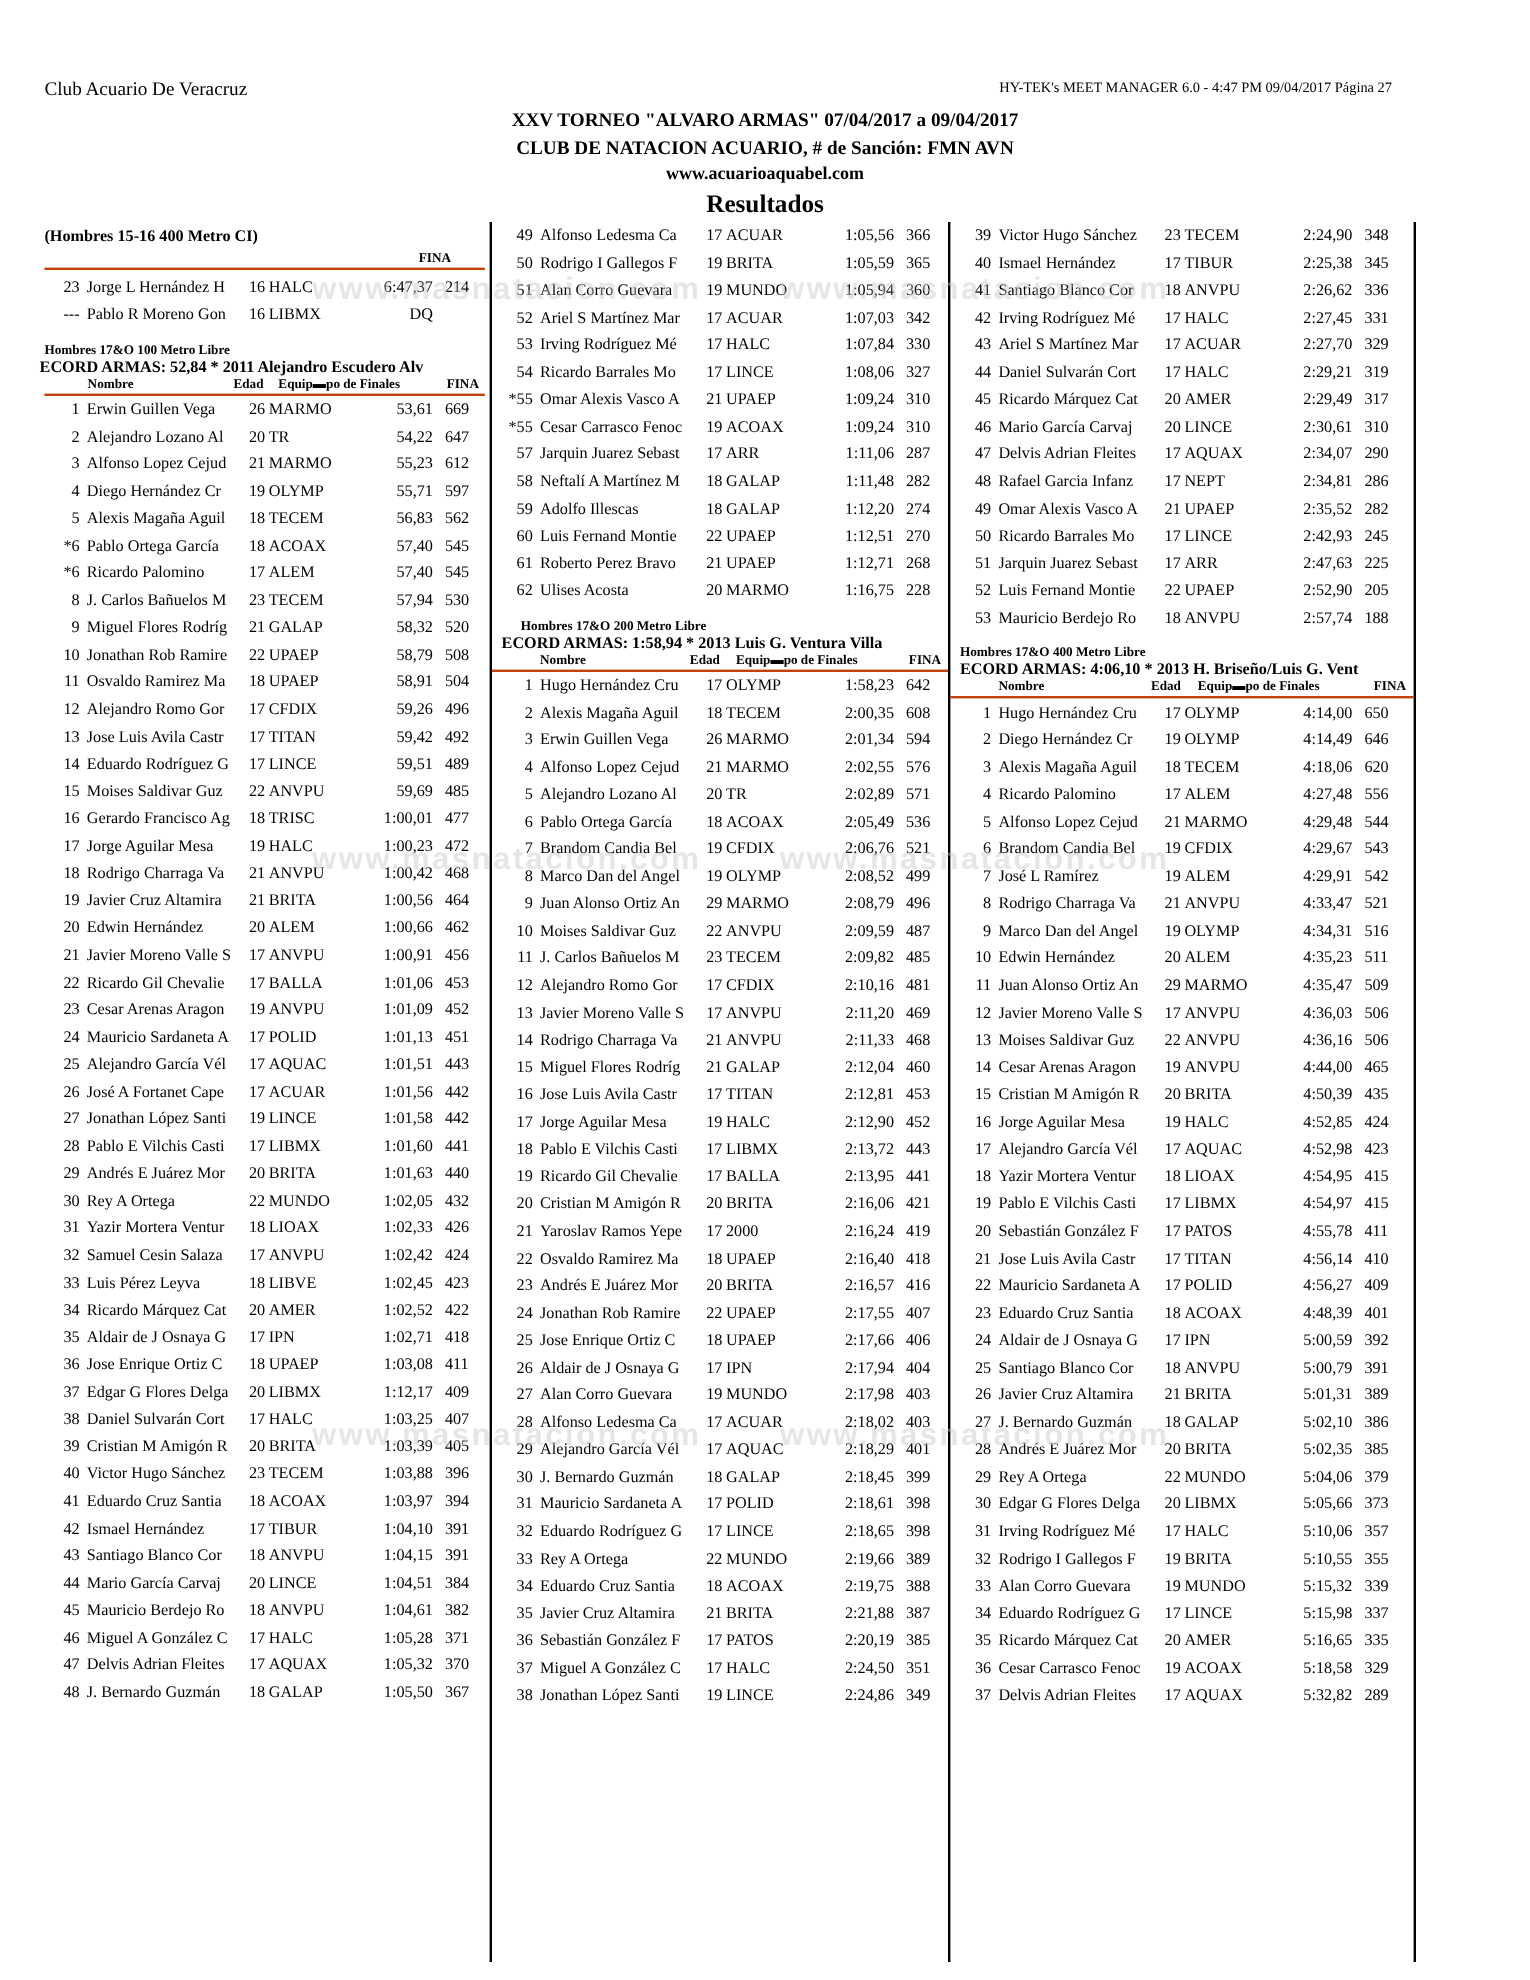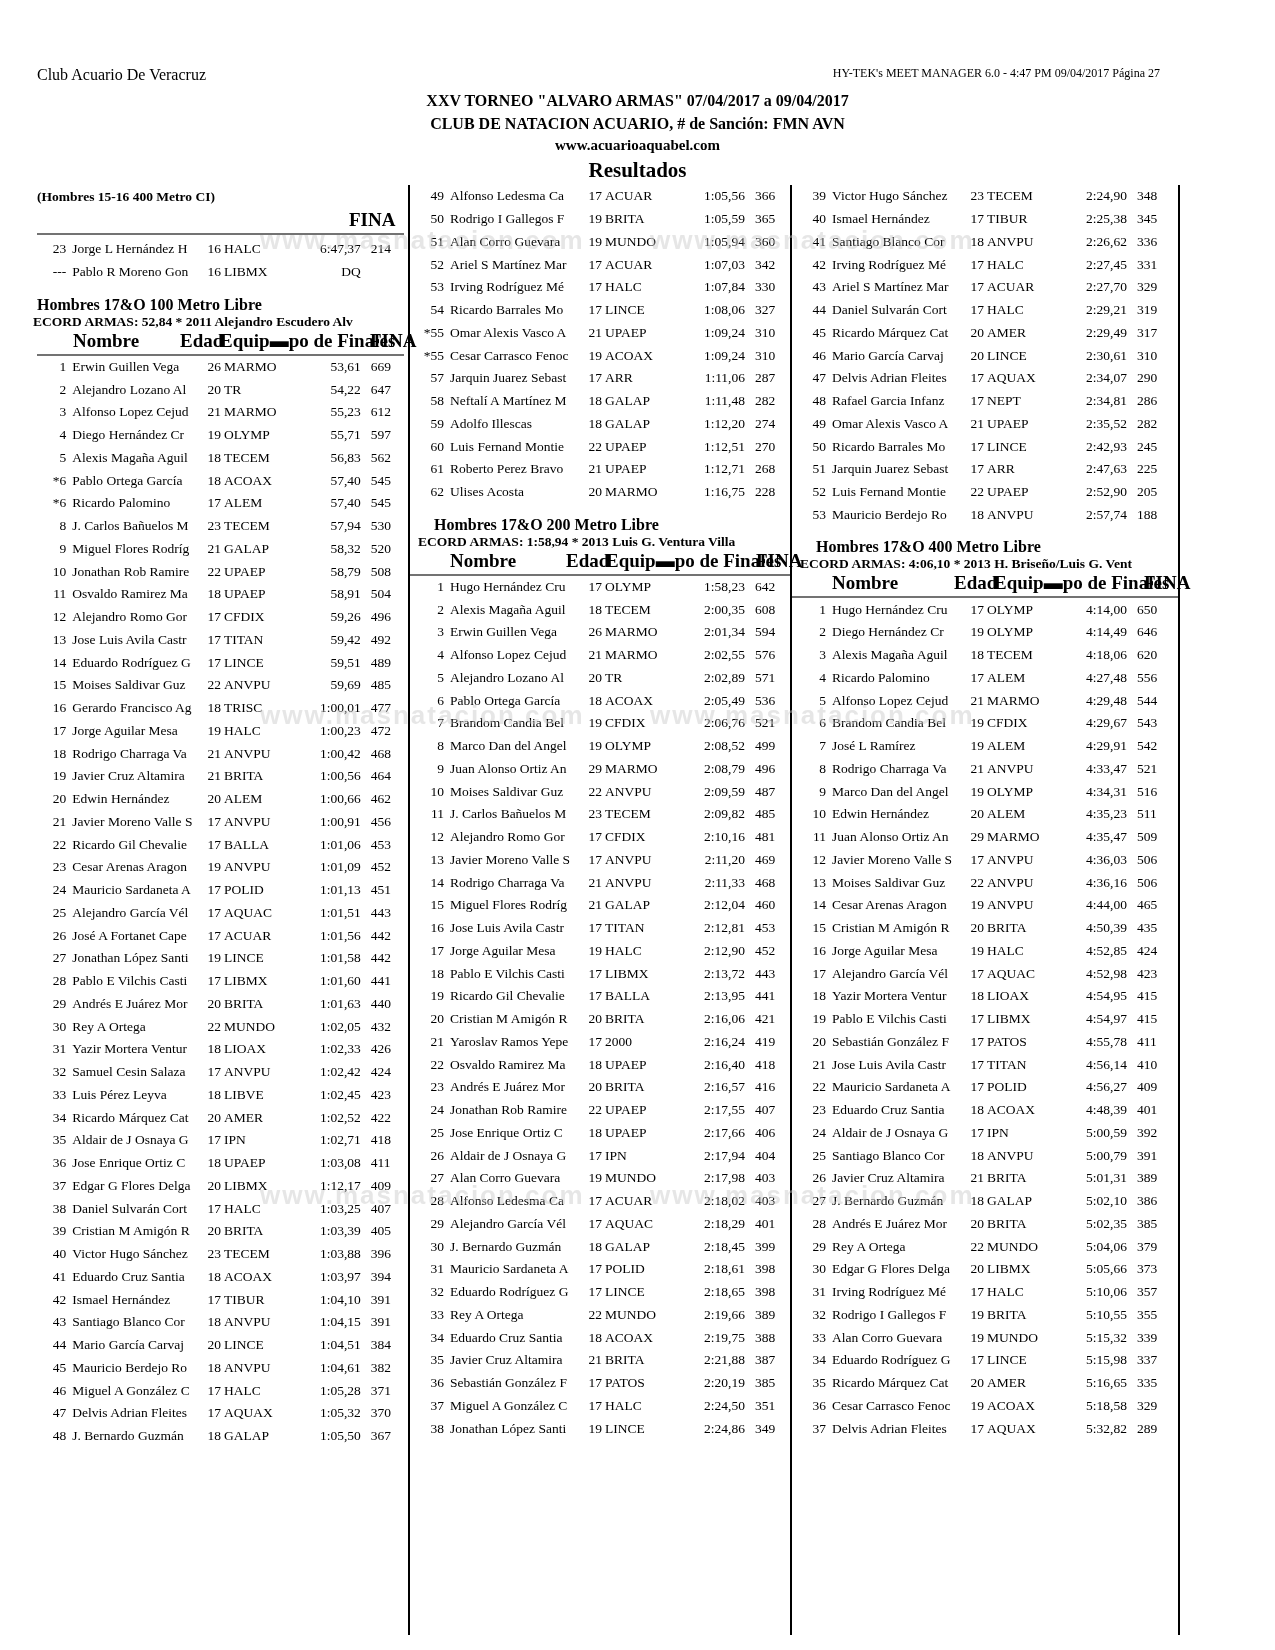--- a/index.html
+++ b/index.html
@@ -9,24 +9,24 @@
   .hdr-right { position: absolute; right: 115px; top: 66px; font-size: 12px; }
   .hdr-center { position: absolute; left: 0; width: 1275px; text-align: center; font-weight: bold; font-size: 16px; }
   .hdr-title { top: 92px; }
   .hdr-club { top: 115px; }
   .hdr-web { top: 137px; font-size: 15px; }
   .hdr-results { top: 158px; font-size: 21px; font-weight: bold; }
   .col { position: absolute; top: 185px; height: 1450px; }
   .col1 { left: 37px; width: 367px; }
   .col2 { left: 408px; width: 380px; border-left: 2px solid #000; }
   .col3 { left: 790px; width: 386px; border-left: 2px solid #000; border-right: 2px solid #000; }
-  .ev-title { font-weight: bold; font-size: 16px; margin: 0; white-space: nowrap; }
+  .ev-title { font-weight: bold; font-size: 11px; margin: 0; white-space: nowrap; }
   .ev-cont { font-size: 13.5px; font-weight: bold; white-space: nowrap; }
   .record { font-weight: bold; font-size: 13.5px; white-space: nowrap; overflow: hidden; margin-left: -4px; }
-  .thead { display: flex; font-weight: bold; font-size: 19px; border-bottom: 2px solid #737373; padding-bottom: 2px; white-space: nowrap; }
+  .thead { display: flex; font-weight: bold; font-size: 11px; border-bottom: 2px solid #c2410c; padding-bottom: 2px; white-space: nowrap; }
   .row { display: flex; height: 22.75px; align-items: center; font-size: 13.5px; white-space: nowrap; }
   .c-place { width: 30px; text-align: right; padding-right: 6px; }
   .c-name { width: 130px; overflow: hidden; }
   .c-age { width: 22px; text-align: right; padding-right: 3px; }
   .c-team { width: 80px; }
   .c-time { width: 60px; text-align: right; padding-right: 10px; }
   .c-fina { width: 34px; }
   .th-name { width: 130px; padding-left: 36px; }
   .th-age { width: 40px; }
   .th-team { width: 150px; }
@@ -1013,21 +1013,21 @@
       <div class="row">
         <span class="c-place">53</span>
         <span class="c-name">Mauricio Berdejo Ro</span>
         <span class="c-age">18</span>
         <span class="c-team">ANVPU</span>
         <span class="c-time">2:57,74</span>
         <span class="c-fina">188</span>
       </div>
     </div>
   <div class="gap"></div>
-  <div class="ev-title" style="padding-left:24px">Hombres 17&amp;O 400 Metro Libre</div>
+  <div class="ev-title" style="padding-left:8px">Hombres 17&amp;O 400 Metro Libre</div>
   <div class="record" style="padding-left:12px">ECORD ARMAS:      4:06,10 *   2013   H. Briseño/Luis G. Vent</div>
   <div class="thead" style="padding-left:4px">
     <span class="th-name">Nombre</span>
     <span class="th-age">Edad</span>
     <span class="th-team">Equip▬po de Finales</span>
     <span class="c-fina">FINA</span>
   </div>
   <div style="padding-left:4px;">
       <div class="row">
         <span class="c-place">1</span>

